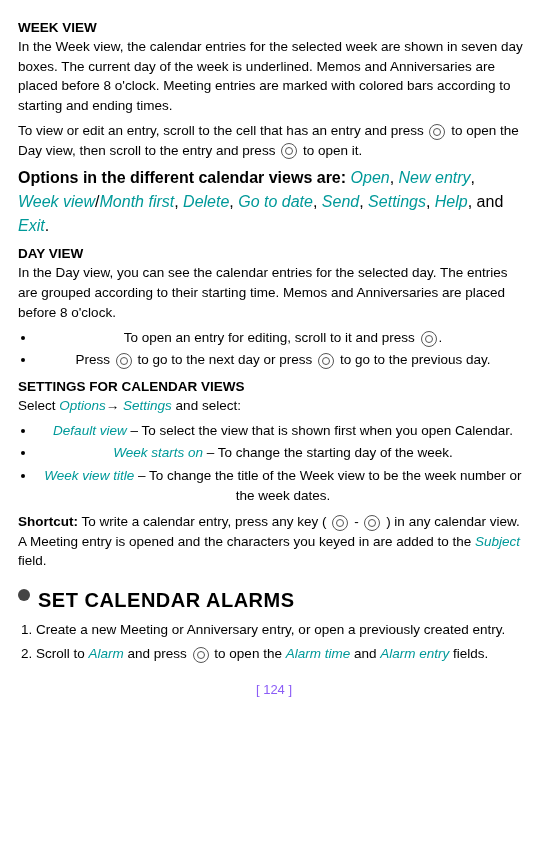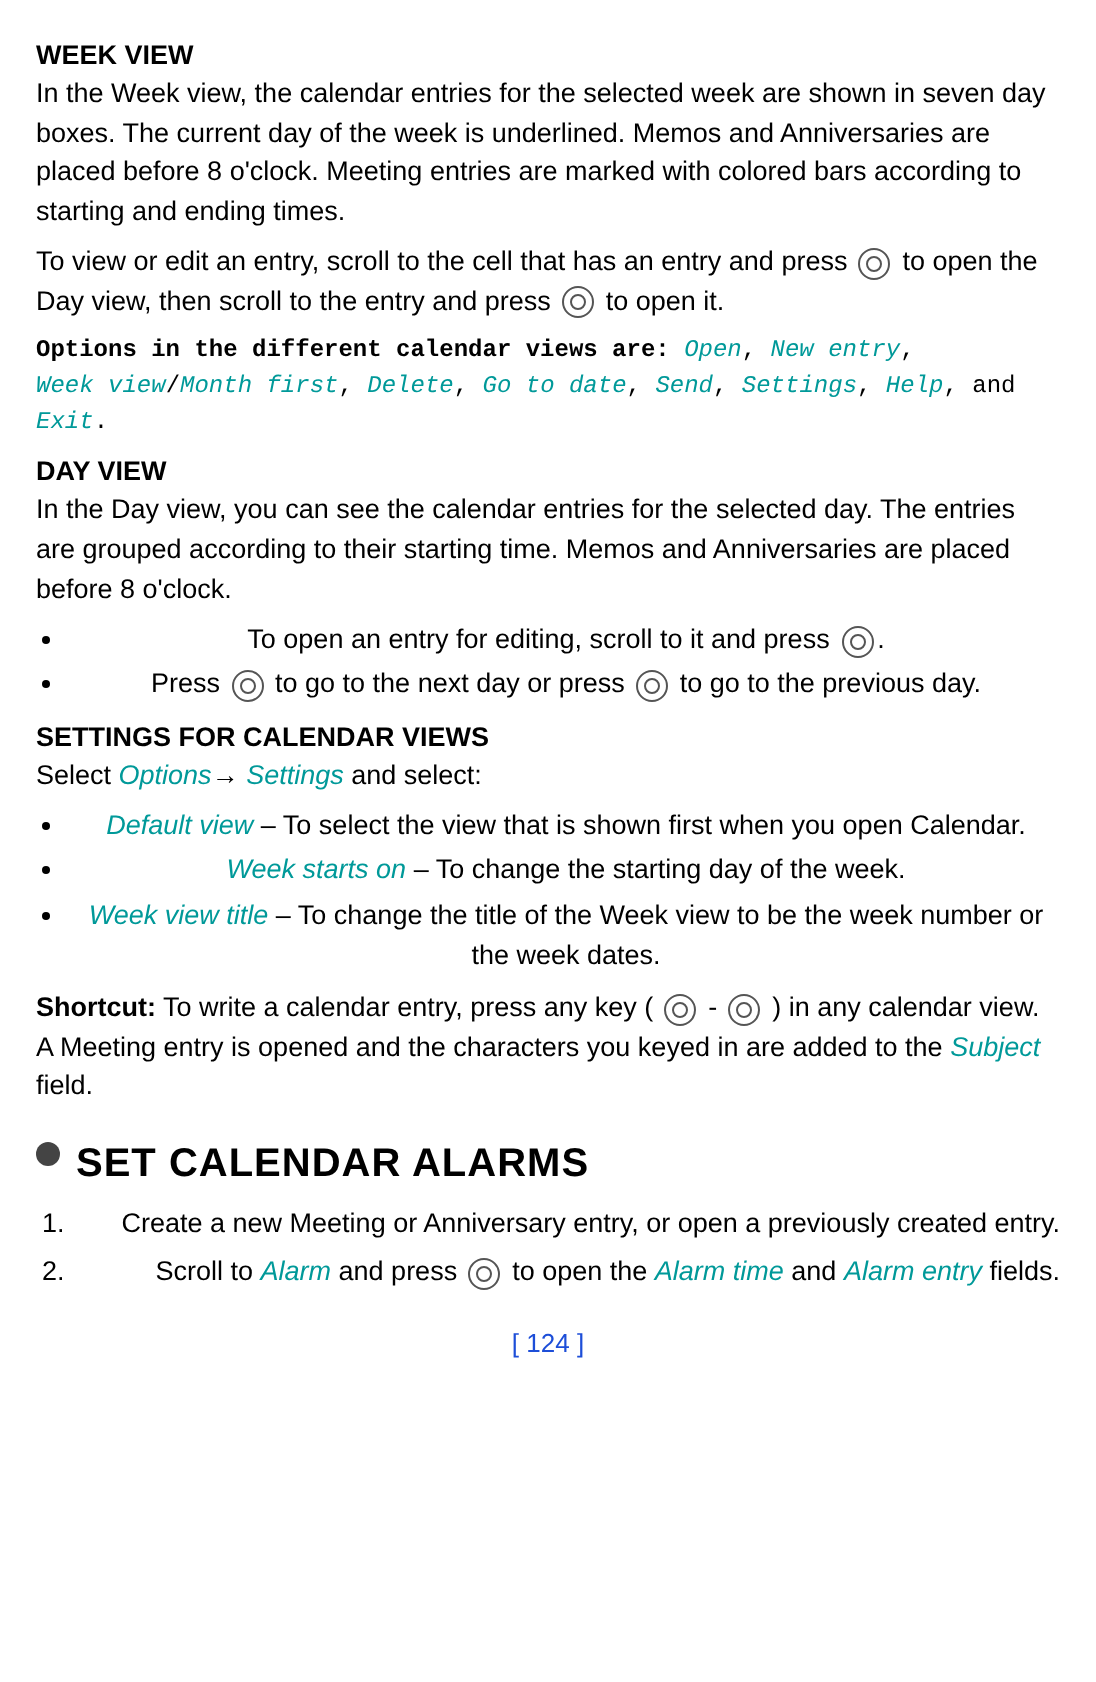--- a/index.html
+++ b/index.html
@@ -21,24 +21,23 @@
       font-size: 13.5px;
       margin-bottom: 2px;
       margin-top: 8px;
     }
     .body-text {
       font-size: 13.5px;
       line-height: 1.45;
       margin-bottom: 6px;
     }
     .options-line {
-      font-size: 12px;
+      font-size: 16px;
       line-height: 1.5;
       margin-bottom: 6px;
-      font-family: Liberation Mono, monospace;
     }
     .options-line strong {
       font-weight: bold;
     }
     .cyan-link {
       color: #009999;
       font-style: italic;
     }
     .bullet-list {
       margin-left: 18px;
@@ -73,27 +72,26 @@
     }
     .numbered-list {
       margin-left: 18px;
       margin-top: 6px;
     }
     .numbered-list li {
       list-style-type: decimal;
       font-size: 13.5px;
       line-height: 1.5;
       margin-bottom: 4px;
-      text-align: right;
     }
     .page-number {
       text-align: center;
       font-size: 13px;
       margin-top: 18px;
-      color: #1d4ed8;
+      color: #8b5cf6;
     }
     .inline-icon {
       display: inline-block;
       width: 16px;
       height: 16px;
       border: 1.5px solid #555;
       border-radius: 50%;
       vertical-align: middle;
       position: relative;
       margin: 0 2px;

